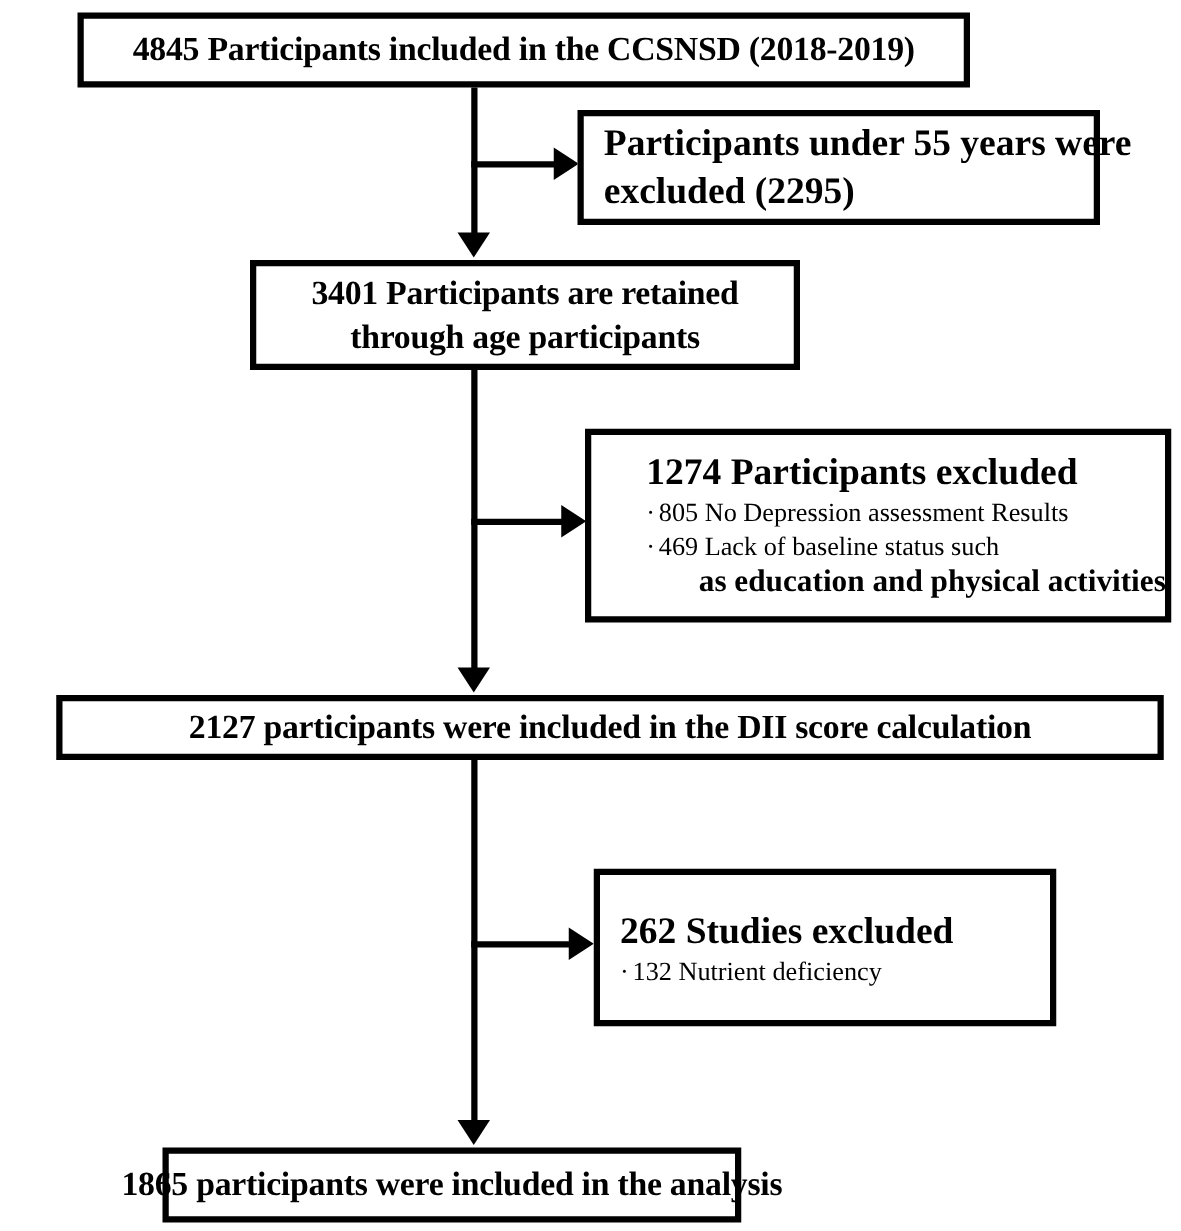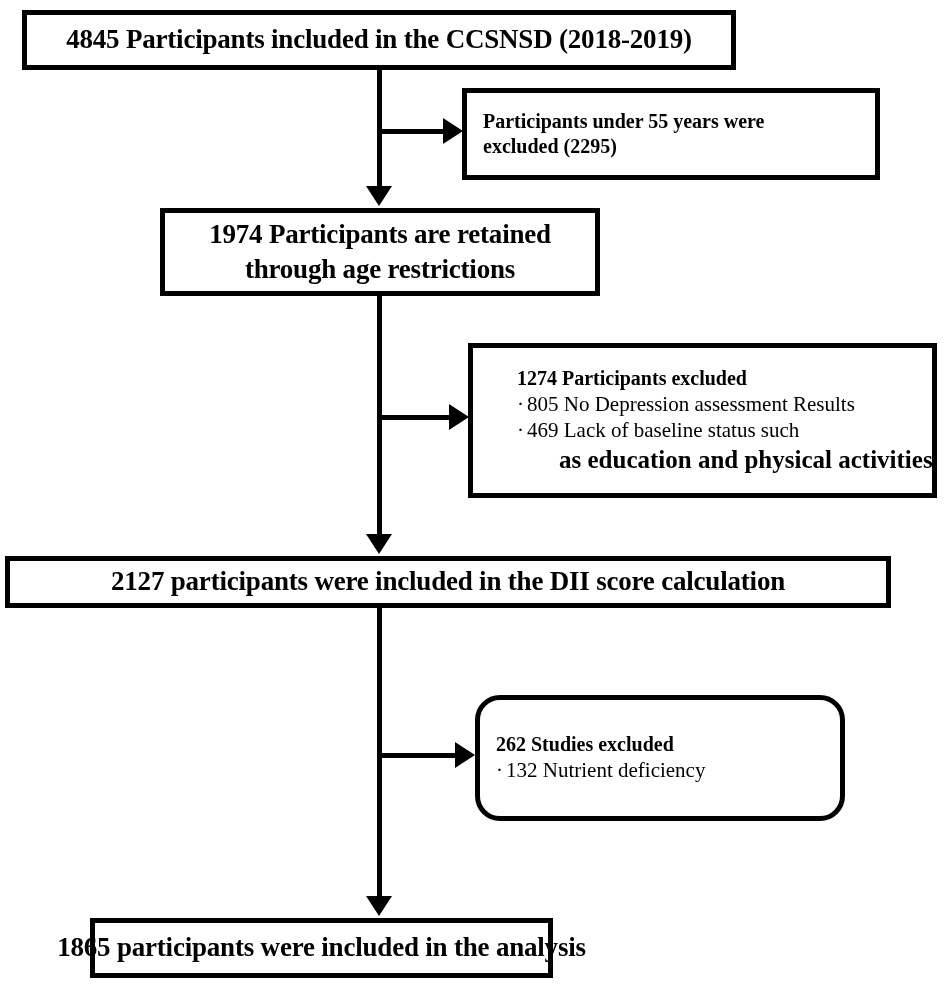--- a/index.html
+++ b/index.html
@@ -35,21 +35,21 @@
     text-align: left;
   }
   .line-main {
     font-size: 27px;
     font-weight: bold;
     line-height: 1.30;
     letter-spacing: -0.2px;
     white-space: nowrap;
   }
   .line-head {
-    font-size: 20px;
+    font-size: 30px;
     font-weight: bold;
     line-height: 1.26;
     white-space: nowrap;
     text-align: right;
   }
   .line-sub {
     font-size: 21px;
     font-weight: normal;
     line-height: 1.26;
     white-space: nowrap;
@@ -58,21 +58,21 @@
     font-weight: normal;
     padding-right: 3px;
   }
   .line-cont {
     font-size: 25px;
     font-weight: bold;
     line-height: 1.26;
     white-space: nowrap;
     padding-left: 42px;
   }
-  .pad-box { padding: 0 2px; }
+  .pad-box { padding: 0 2px; margin-left: 40px; }
   .pad-box-left { padding: 0 0 0 16px; }
 
   
   .vline {
     position: absolute;
     background: #000000;
     width: 5px;
   }
   .hline {
     position: absolute;
@@ -110,22 +110,22 @@
 
   <div class="hline" style="left:377px; top:129px; width:68px;"></div>
   <div class="arrow-right" style="left:443px; top:118px;"></div>
 
   <div class="node left-node pad-box-left" style="left:462px; top:88px; width:418px; height:92px;">
     <div class="line-head">Participants under 55 years were</div>
     <div class="line-head">excluded (2295)</div>
   </div>
 
   <div class="node center-node pad-box" style="left:160px; top:208px; width:440px; height:88px;">
-    <div class="line-main">1974 Participants are retained</div>
-    <div class="line-main">through age restrictions</div>
+    <div class="line-main">3401 Participants are retained</div>
+    <div class="line-main">through age participants</div>
   </div>
 
   <div class="vline" style="left:377px; top:296px; height:240px;"></div>
   <div class="arrow-down" style="left:366px; top:534px;"></div>
 
   <div class="hline" style="left:377px; top:415px; width:74px;"></div>
   <div class="arrow-right" style="left:449px; top:404px;"></div>
 
   <div class="node left-node pad-box-left" style="left:468px; top:343px; width:469px; height:155px;padding-left:44px;">
     <div class="line-head">1274 Participants excluded</div>
@@ -141,21 +141,21 @@
   <div class="node center-node pad-box" style="left:5px; top:556px; width:886px; height:52px;">
     <div class="line-main">2127 participants were included in the DII score calculation</div>
   </div>
 
   <div class="vline" style="left:377px; top:608px; height:290px;"></div>
   <div class="arrow-down" style="left:366px; top:896px;"></div>
 
   <div class="hline" style="left:377px; top:753px; width:80px;"></div>
   <div class="arrow-right" style="left:455px; top:742px;"></div>
 
-  <div class="node left-node pad-box-left" style="left:475px; top:695px; width:370px; height:126px;border-radius:25px;">
+  <div class="node left-node pad-box-left" style="left:475px; top:695px; width:370px; height:126px;">
     <div class="line-head">262 Studies excluded</div>
     <div class="line-sub">
       <span class="bullet">·</span><span>132 Nutrient deficiency</span>
     </div>
   </div>
 
   <div class="node center-node pad-box" style="left:90px; top:918px; width:463px; height:60px;">
     <div class="line-main">1865 participants were included in the analysis</div>
   </div>
 

